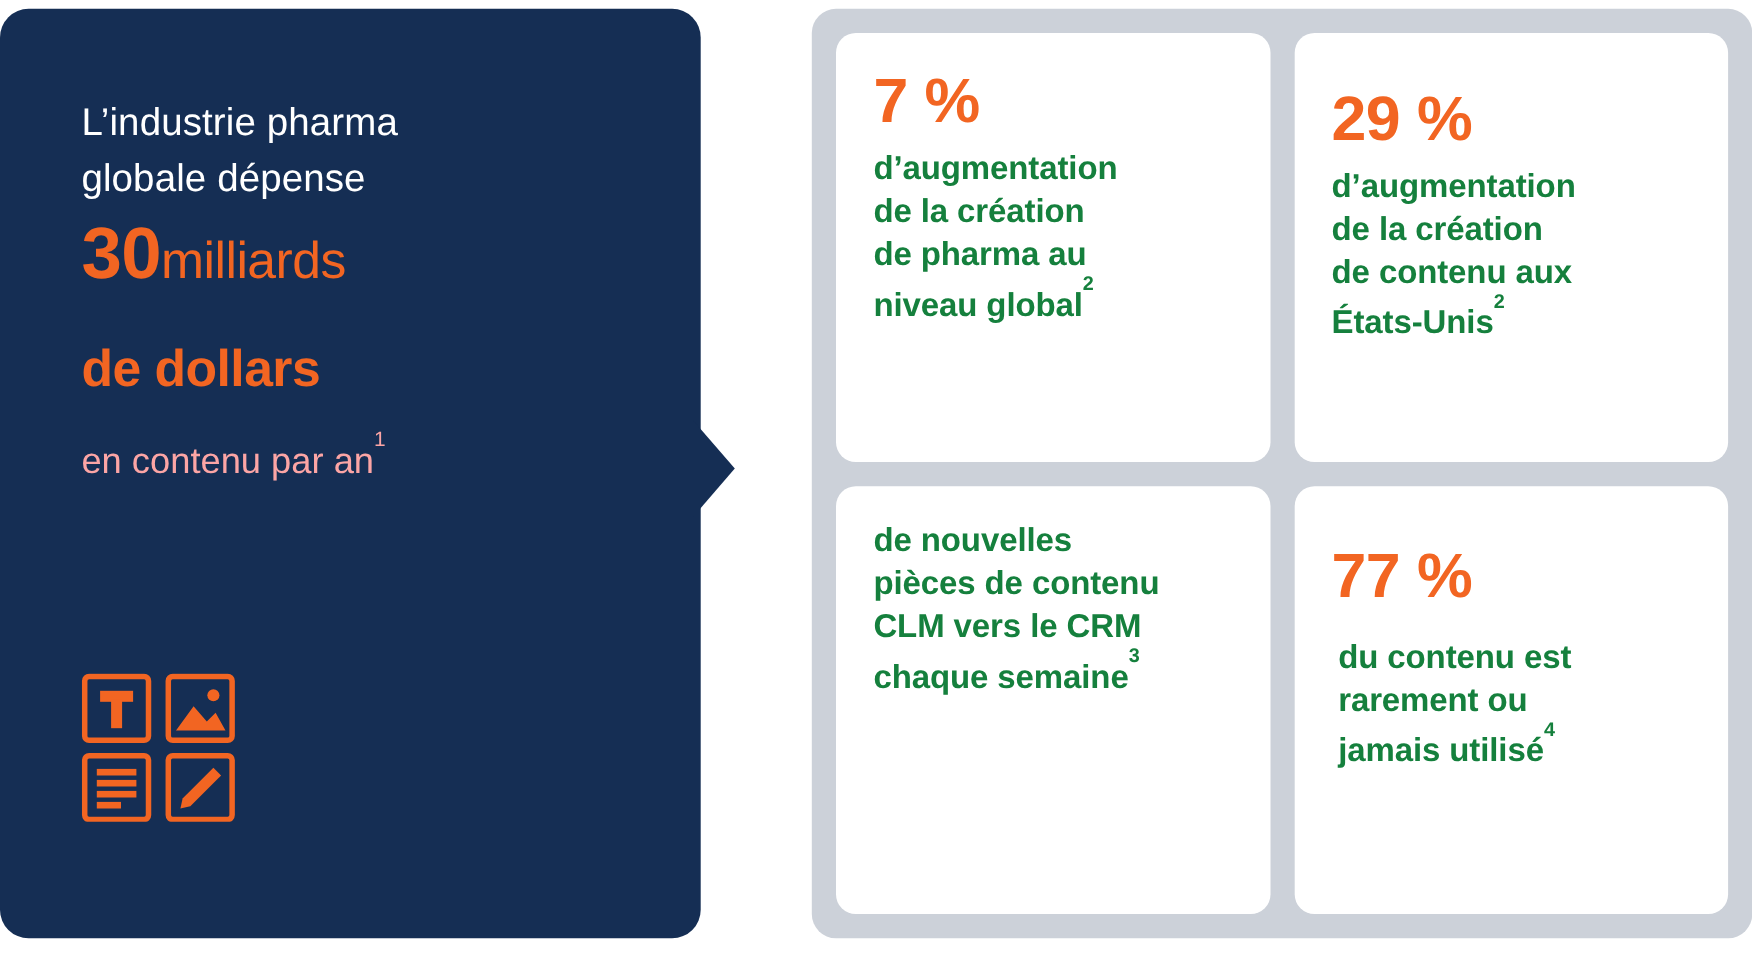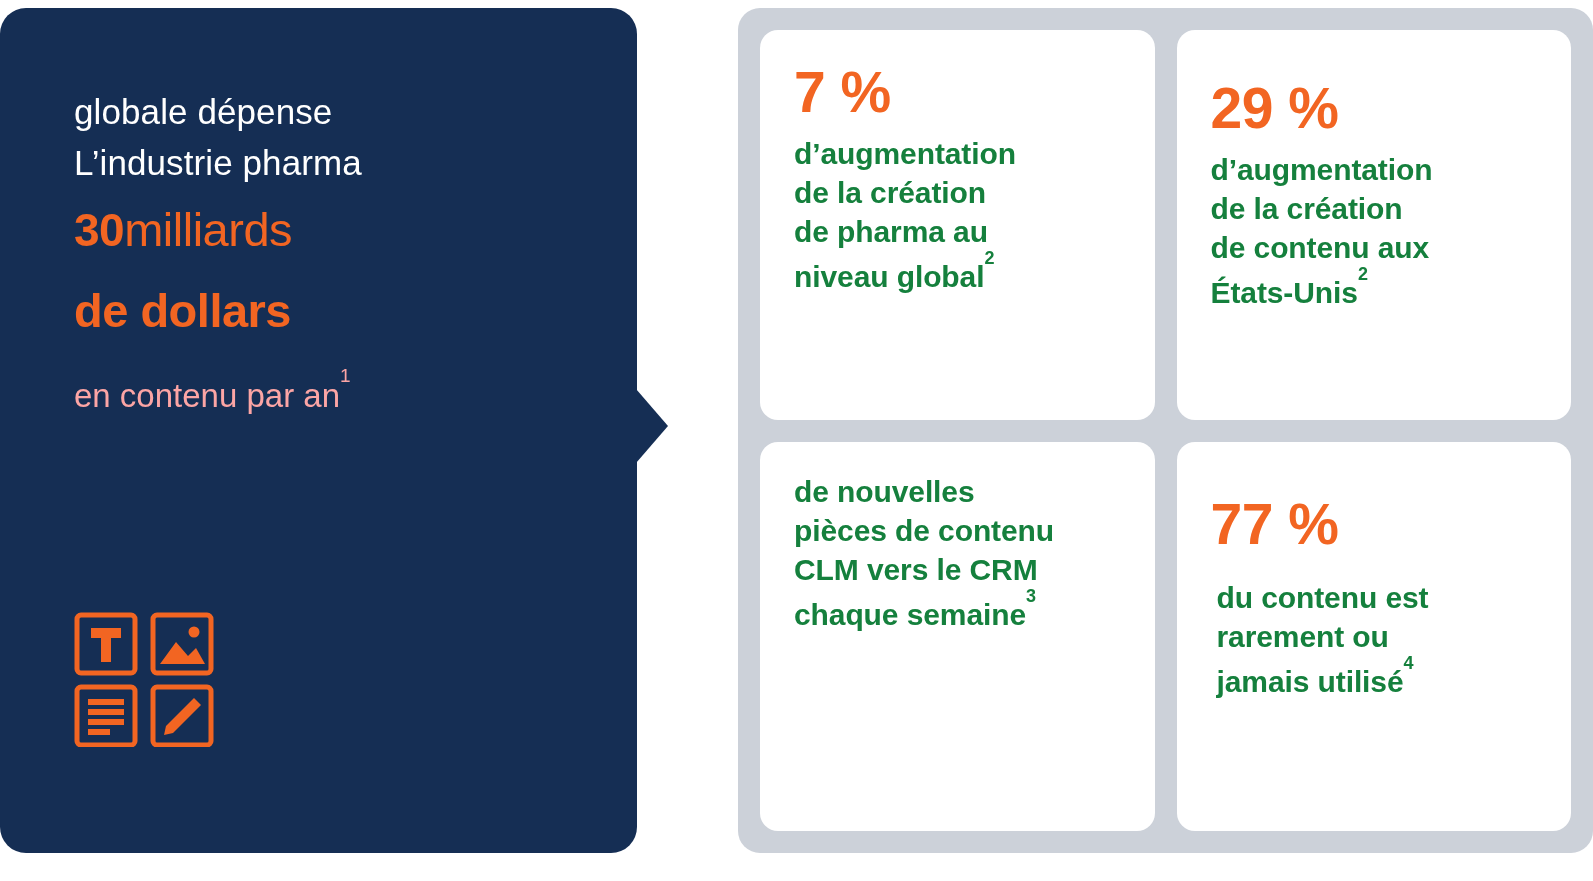--- a/index.html
+++ b/index.html
@@ -40,32 +40,32 @@
     letter-spacing: 0.1px;
   }
   .left-big {
     margin-top: 8px;
     color: #f26522;
     font-weight: 800;
     line-height: 68px;
     letter-spacing: -0.5px;
   }
   .left-big .num {
-    font-size: 46px;
+    font-size: 66px;
     font-weight: 800;
   }
   .left-big .word {
     font-size: 47px;
     font-weight: 400;
   }
   .left-big .line2 {
     font-size: 47px;
     font-weight: 800;
     display: block;
-    margin-top: 2px;
+    margin-top: 18px;
   }
   .left-tail {
     margin-top: 12px;
     color: #fca5a5;
     font-size: 33px;
     line-height: 64px;
     font-weight: 400;
   }
   .left-tail sup {
     font-size: 19px;
@@ -141,22 +141,22 @@
   .card-c .stat-value { margin-bottom: 20px; }
   .card-d .stat-value { margin-bottom: 22px; margin-top: 20px; }
   .card-d .stat-label { padding-left: 6px; }
 </style>
 </head>
 <body>
 
 <div class="canvas">
 
   <div class="left-panel">
+    <div class="left-line">L’industrie pharma</div>
     <div class="left-line">globale dépense</div>
-    <div class="left-line">L’industrie pharma</div>
     <div class="left-big">
       <span class="num">30</span><span class="word">milliards</span>
       <span class="line2">de dollars</span>
     </div>
     <div class="left-tail">
       <span>en contenu par an</span><sup>1</sup>
     </div>
   </div>
 
   <div class="icon-cluster">

